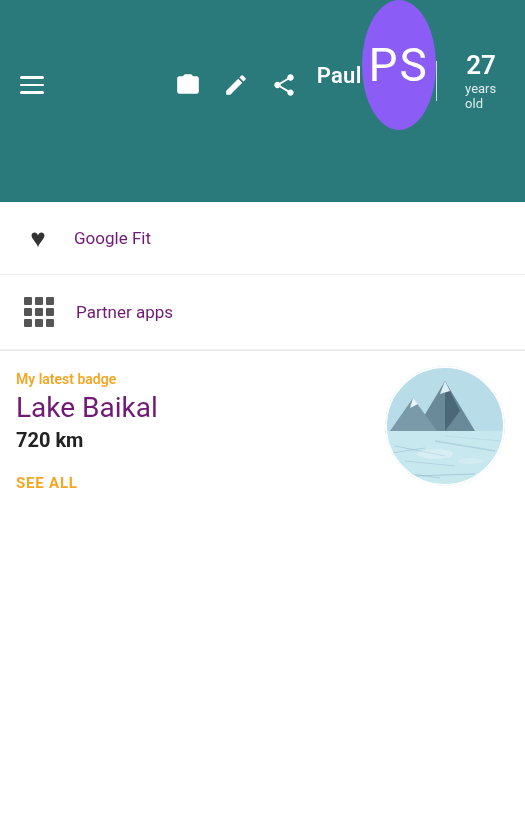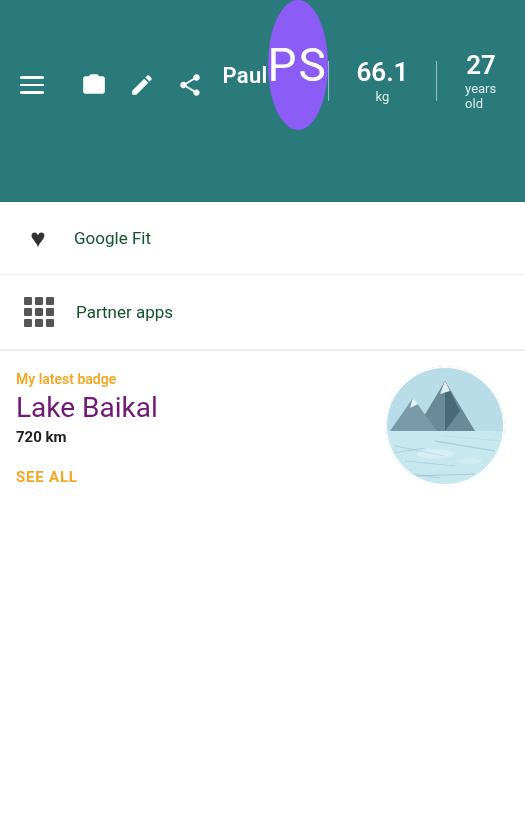--- a/index.html
+++ b/index.html
@@ -139,21 +139,21 @@
       gap: 22px;
       border-bottom: 1px solid #f0f0f0;
     }
 
     .menu-item:first-child {
       border-top: none;
     }
 
     .menu-item-label {
       font-size: 17px;
-      color: #14532d;
+      color: #701a75;
       font-weight: 400;
     }
 
     .heart-icon {
       width: 28px;
       height: 28px;
       display: flex;
       align-items: center;
       justify-content: center;
     }
@@ -195,21 +195,21 @@
 
     .badge-name {
       font-size: 28px;
       color: #701a75;
       font-weight: 400;
       line-height: 1.1;
       margin-bottom: 4px;
     }
 
     .badge-distance {
-      font-size: 15px;
+      font-size: 20px;
       color: #222;
       font-weight: 700;
       margin-bottom: 22px;
     }
 
     .see-all-btn {
       font-size: 15px;
       color: #f5a623;
       font-weight: 700;
       letter-spacing: 0.8px;
@@ -263,24 +263,20 @@
   </div>
 
   <div class="user-name">Paul</div>
 
   <div class="avatar-circle">
     <span class="avatar-initials">PS</span>
   </div>
 
   <div class="stats-row">
     <div class="stat-divider"></div>
-    <div class="stat-item">
-      <span class="stat-value">66.1</span>
-      <span class="stat-label">kg</span>
-    </div>
     <div class="stat-divider"></div>
     <div class="stat-item">
       <span class="stat-value">27</span>
       <span class="stat-label">years old</span>
     </div>
   </div>
 </div>
 
 <div class="content-section">
 

